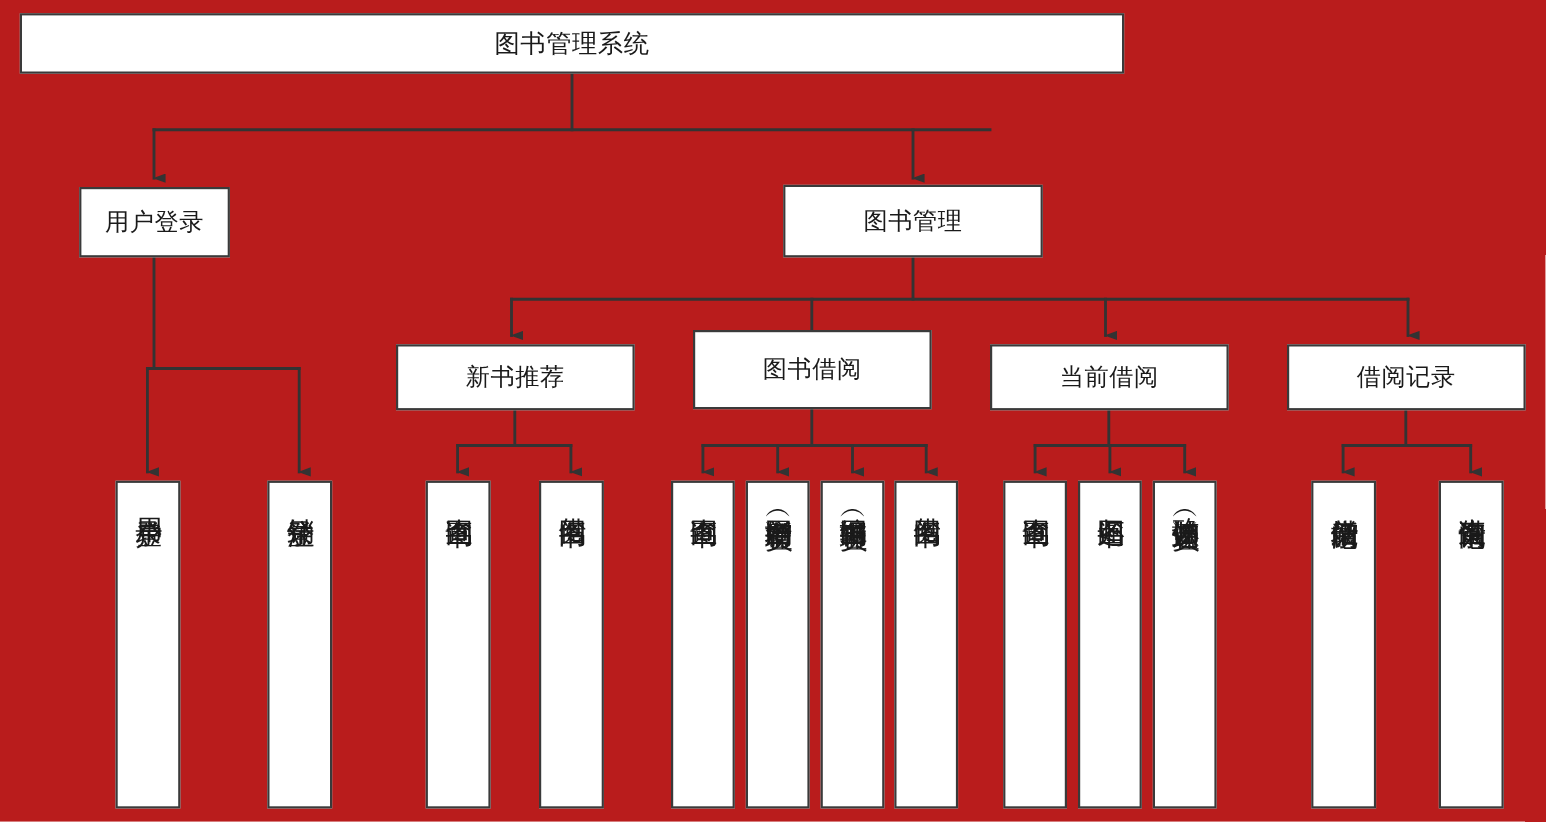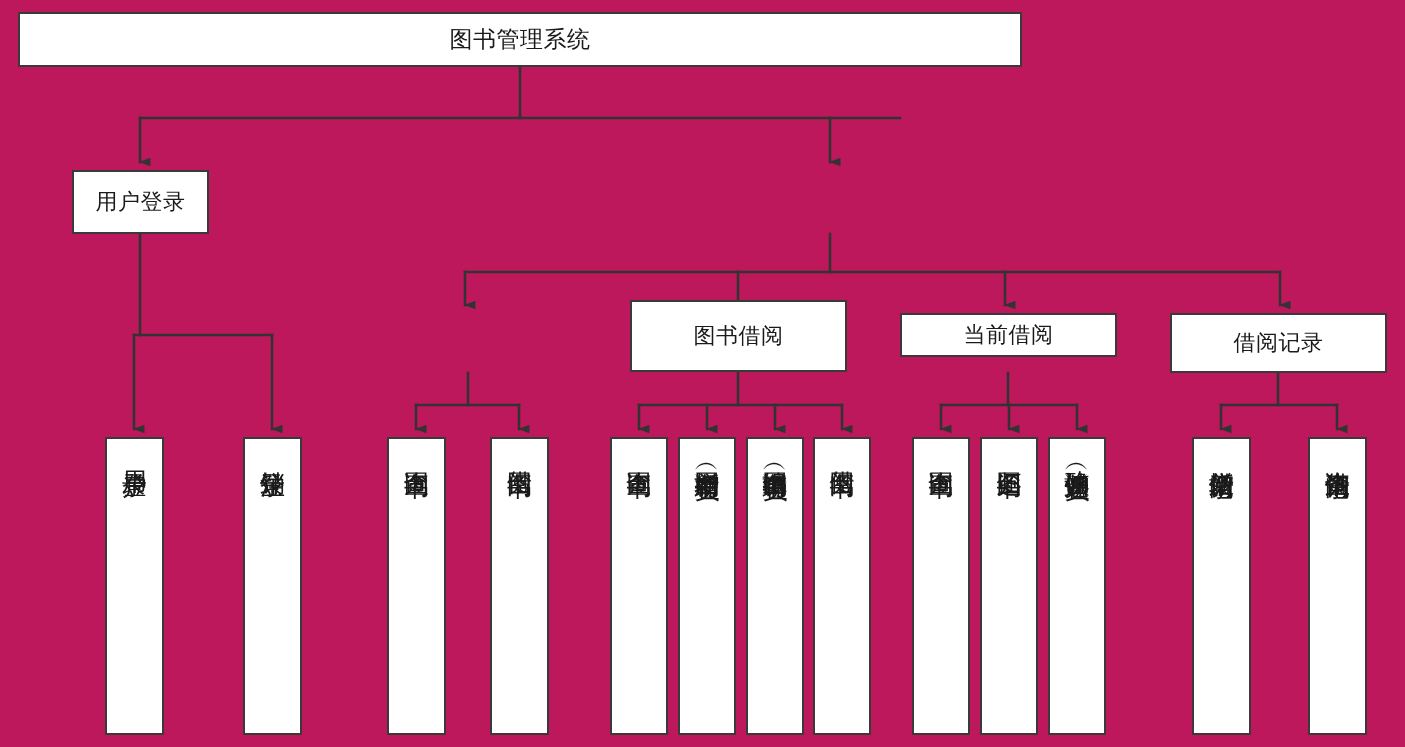--- a/index.html
+++ b/index.html
@@ -8,21 +8,21 @@
     padding: 0;
     background: #ffffff;
   }
   body {
     font-family: "Liberation Sans", "DejaVu Sans", sans-serif;
   }
   #diagram-root {
     position: relative;
     width: 1405px;
     height: 747px;
-    background: #be185d;
+    background: #b91c1c;
     overflow: hidden;
   }
   svg.wires {
     position: absolute;
     left: 0;
     top: 0;
     width: 1405px;
     height: 747px;
     pointer-events: none;
   }
@@ -128,25 +128,31 @@
     </g>
   </svg>
 
   <div class="node root horizontal" style="left:18px; top:12px; width:1004px; height:55px;">
     <span class="node-label">图书管理系统</span>
   </div>
 
   <div class="node horizontal" style="left:72px; top:170px; width:137px; height:64px;">
     <span class="node-label">用户登录</span>
   </div>
-
+  <div class="node horizontal" style="left:712px; top:168px; width:236px; height:66px;">
+    <span class="node-label">图书管理</span>
+  </div>
+
+  <div class="node horizontal" style="left:360px; top:313px; width:217px; height:60px;">
+    <span class="node-label">新书推荐</span>
+  </div>
   <div class="node horizontal" style="left:630px; top:300px; width:217px; height:72px;">
     <span class="node-label">图书借阅</span>
   </div>
-  <div class="node horizontal" style="left:900px; top:313px; width:217px; height:44px;">
+  <div class="node horizontal" style="left:900px; top:313px; width:217px; height:60px;">
     <span class="node-label">当前借阅</span>
   </div>
   <div class="node horizontal" style="left:1170px; top:313px; width:217px; height:60px;align-items:center;">
     <span class="node-label">借阅记录</span>
   </div>
 
   <div class="node vertical" style="left:105px; top:437px; width:59px; height:298px;">
     <span class="node-label">用户登录</span>
   </div>
   <div class="node vertical" style="left:243px; top:437px; width:59px; height:298px;">

